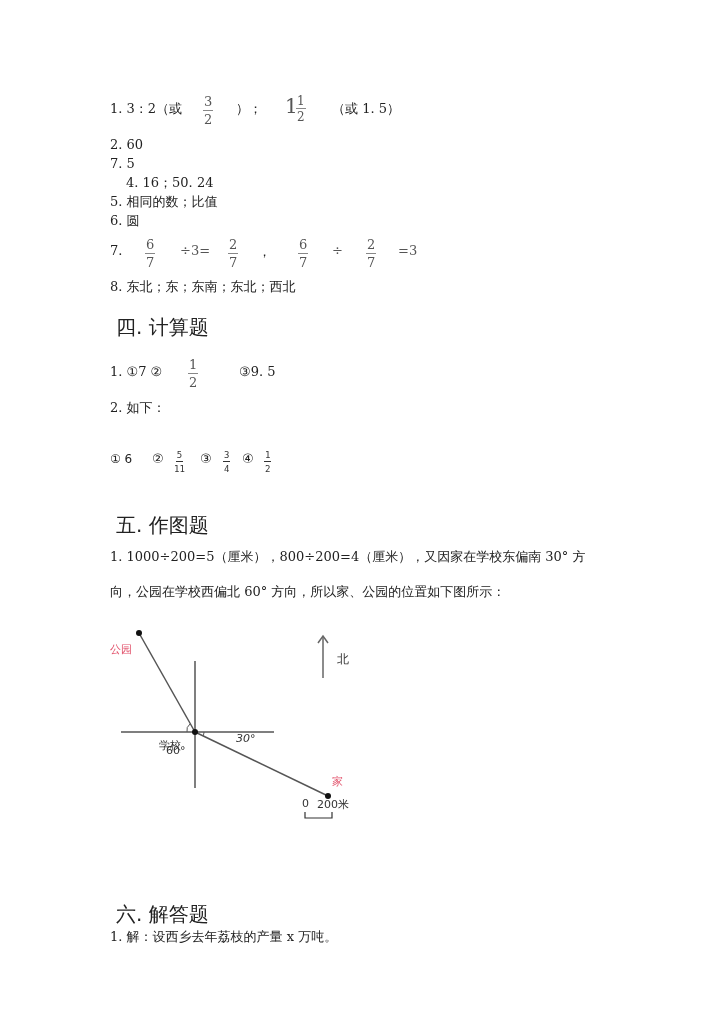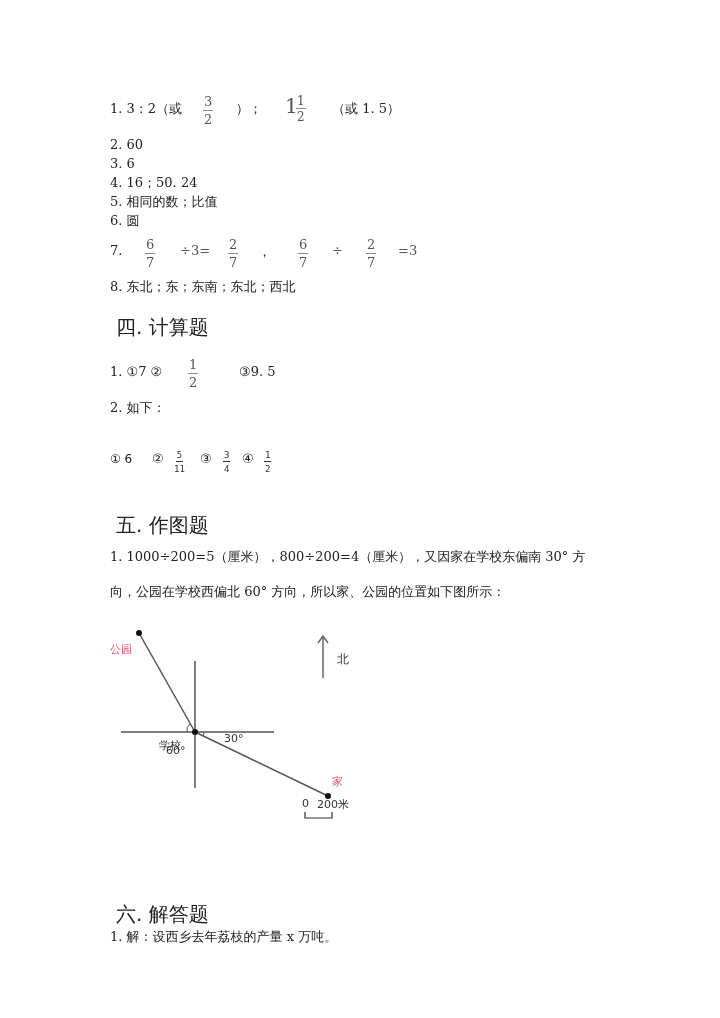--- a/index.html
+++ b/index.html
@@ -35,22 +35,22 @@
   <span class="abs" style="left:236px; top:100px;">）；</span>
   <span class="mixed-whole" style="left:285px; top:94px;">1</span>
   <span class="frac" style="left:296px; top:95px; font-size:12px; line-height:12px;">
     <span class="num">1</span>
     <span class="den">2</span>
   </span>
   <span class="abs" style="left:332px; top:100px;">（或 1. 5）</span>
 </div>
 
 <div class="line" style="top:136px;">2. 60</div>
-<div class="line" style="top:155px;">3. 6</div>
-<div class="line" style="top:174px;">4. 16；50. 24</div>
+<div class="line" style="top:155px;">7. 5</div>
+<div class="line" style="top:174px;margin-left:16px;">4. 16；50. 24</div>
 <div class="line" style="top:193px;">5. 相同的数；比值</div>
 <div class="line" style="top:212px;">6. 圆</div>
 
 <div>
   <span class="abs" style="left:110px; top:243px;">7.</span>
   <span class="frac" style="left:145px; top:238px;">
     <span class="num">6</span>
     <span class="den">7</span>
   </span>
   <span class="abs gray" style="left:180px; top:243px;">÷3=</span>
@@ -129,21 +129,21 @@
     <path d="M 204 732 A 9 9 0 0 1 203 736" fill="none" stroke="#555" stroke-width="1"></path>
 
     <line x1="323" y1="678" x2="323" y2="637" stroke="#666" stroke-width="1.5"></line>
     <path d="M 318 643 L 323 636 L 328 643" fill="none" stroke="#666" stroke-width="1.5"></path>
 
     <path d="M 305 812 L 305 818 L 332 818 L 332 812" fill="none" stroke="#333" stroke-width="1.2"></path>
   </svg>
   <span class="abs label-red" style="left:110px; top:642px;">公园</span>
   <span class="abs label-dark" style="left:166px; top:716px;margin-top:28px;">60°</span>
   <span class="abs label-dark" style="left:159px; top:738px;">学校</span>
-  <span class="abs label-dark" style="left:224px; top:732px;">30°</span>
+  <span class="abs label-dark" style="left:236px; top:732px;font-style:italic;">30°</span>
   <span class="abs label-dark" style="left:337px; top:651px; font-size:12px;">北</span>
   <span class="abs label-red" style="left:332px; top:774px;">家</span>
   <span class="abs label-dark" style="left:302px; top:797px;">0</span>
   <span class="abs label-dark" style="left:317px; top:797px;">200米</span>
 </div>
 
 <div class="heading" style="top:857px;margin-top:44px;">六. 解答题</div>
 <div class="line" style="top:892px;margin-top:36px;">1. 解：设西乡去年荔枝的产量 x 万吨。</div>
 
 </body></html>

